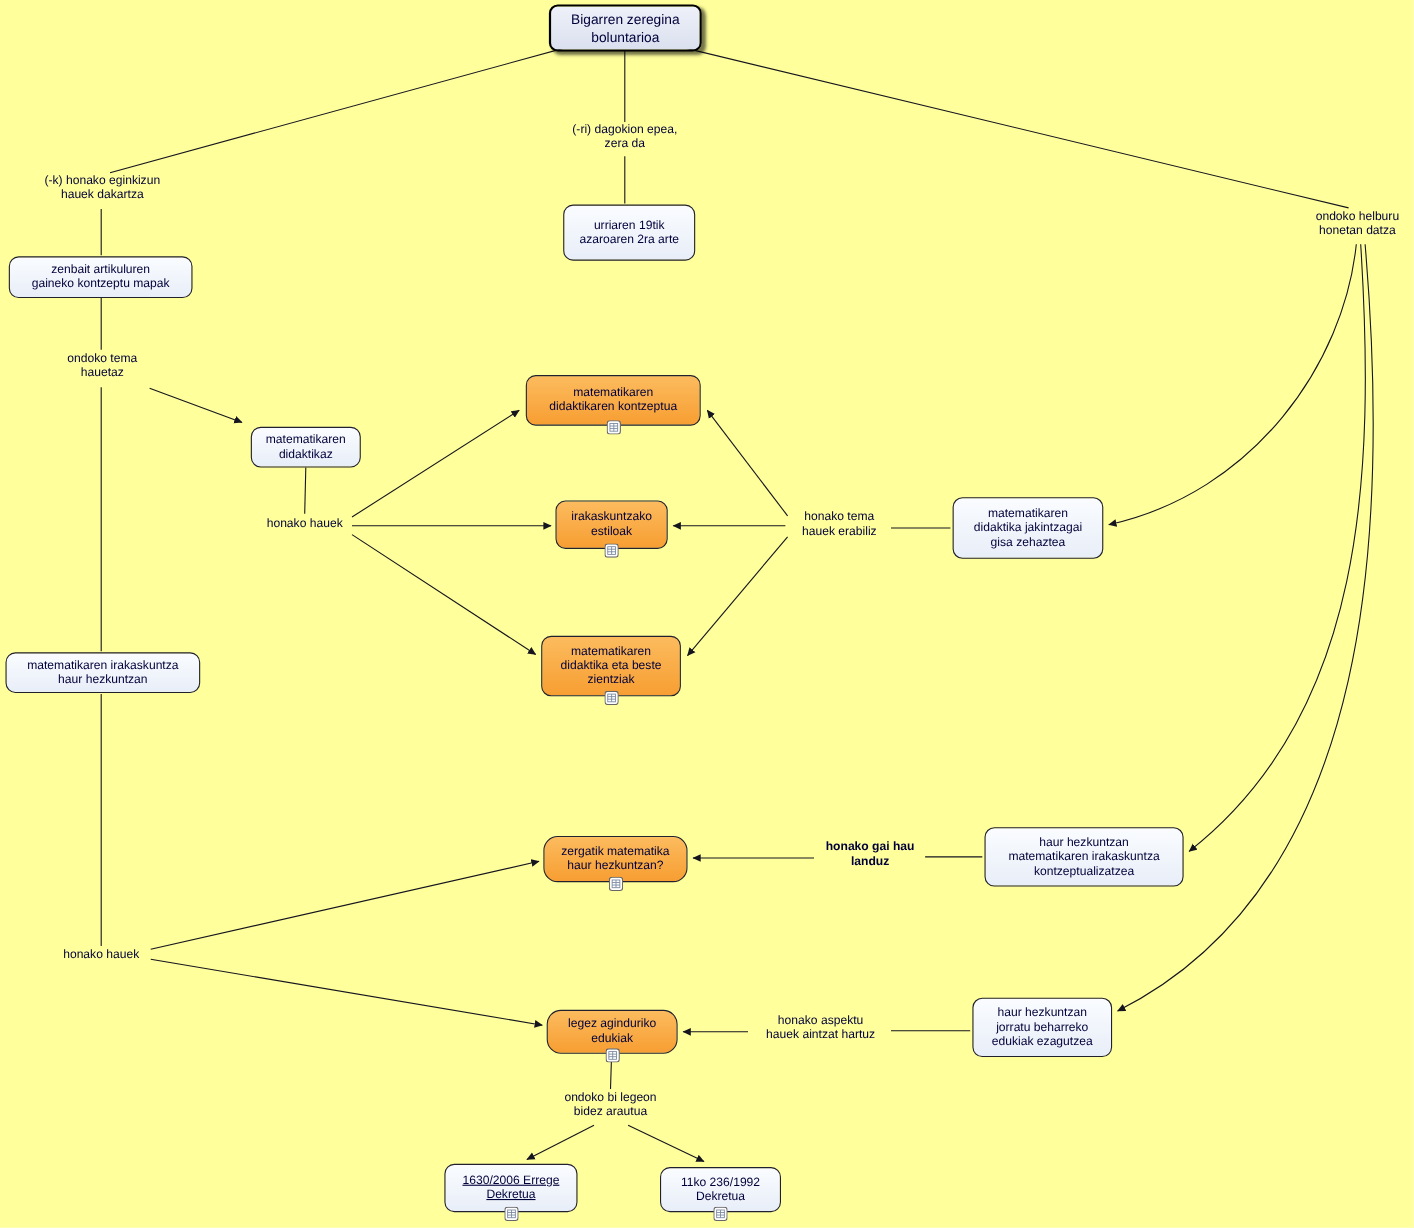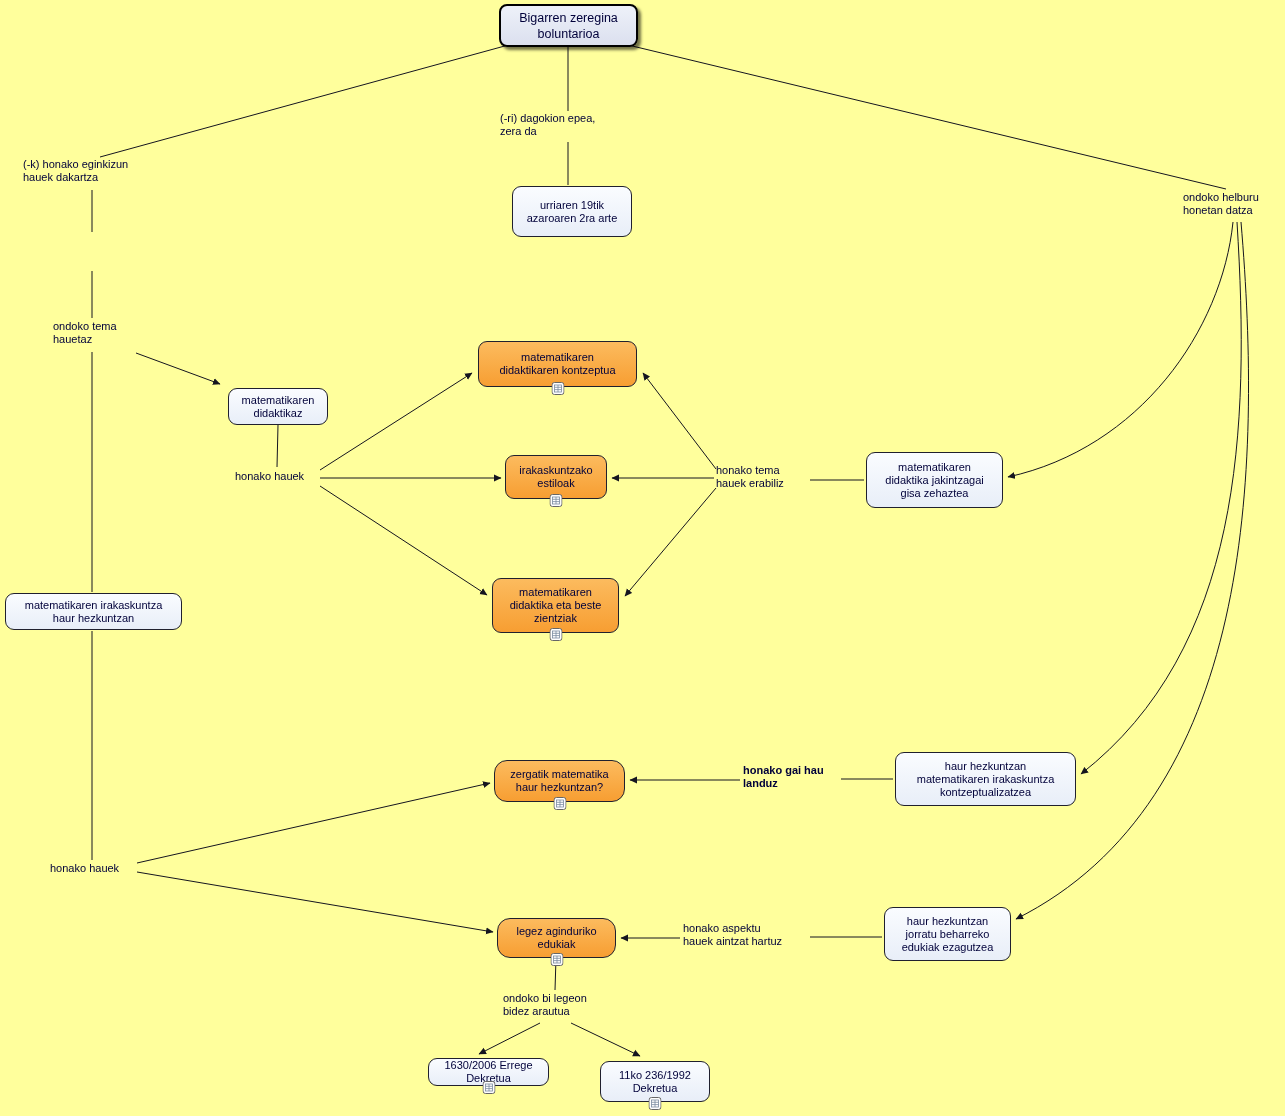--- a/index.html
+++ b/index.html
@@ -33,21 +33,21 @@
   .topic { background: linear-gradient(#FCBB5E, #F79E32); }
   .root-node {
     background: linear-gradient(#EEF1F9, #DBE0EF);
     border: 2px solid #000;
     border-radius: 8px;
     box-shadow: 3px 3px 3px rgba(0,0,0,0.55);
     font-size: 12.5px; line-height: 16px;
   }
   .map-label {
     position: absolute;
-    text-align: left;
+    text-align: center;
     font-size: 11px; line-height: 13px;
     color: #00003a;
     white-space: pre-line;
   }
   .doc-icon {
     position: absolute;
     left: 50%; bottom: -9px;
     transform: translateX(-50%);
     width: 13px; height: 13px;
     line-height: 0;
@@ -114,20 +114,24 @@
   <div class="map-label" style="left:716px; top:464px; width:94px;">honako tema
 hauek erabiliz</div>
   <div class="map-label" style="left:743px; top:764px; width:96px;font-weight:bold;">honako gai hau
 landuz</div>
   <div class="map-label" style="left:50px; top:862px; width:84px;">honako hauek</div>
   <div class="map-label" style="left:683px; top:922px; width:126px;">honako aspektu
 hauek aintzat hartuz</div>
   <div class="map-label" style="left:503px; top:992px; width:104px;">ondoko bi legeon
 bidez arautua</div>
 
+  <div class="node plain" style="left:8px; top:233px; width:167px; height:38px;">
+    <span class="node-text">zenbait artikuluren
+gaineko kontzeptu mapak</span>
+  </div>
   <div class="node plain" style="left:512px; top:186px; width:120px; height:51px;align-items:center;">
     <span class="node-text">urriaren 19tik
 azaroaren 2ra arte</span>
   </div>
   <div class="node plain" style="left:228px; top:388px; width:100px; height:37px;">
     <span class="node-text">matematikaren
 didaktikaz</span>
   </div>
   <div class="node plain" style="left:866px; top:452px; width:137px; height:56px;">
     <span class="node-text">matematikaren
@@ -209,21 +213,21 @@
       <svg width="13" height="13" viewBox="0 0 13 13">
           <rect x="0.5" y="0.5" width="12" height="12" rx="2.5" fill="#fefefe" stroke="#666"></rect>
           <rect x="3" y="3" width="7" height="7" fill="#fff" stroke="#7a8aa0" stroke-width="0.8"></rect>
           <line x1="3" y1="5.3" x2="10" y2="5.3" stroke="#7a8aa0" stroke-width="0.8"></line>
           <line x1="3" y1="7.6" x2="10" y2="7.6" stroke="#7a8aa0" stroke-width="0.8"></line>
           <line x1="6.5" y1="3" x2="6.5" y2="10" stroke="#7a8aa0" stroke-width="0.8"></line>
         </svg>
     </span>
   </div>
 
-  <div class="node plain" style="left:428px; top:1058px; width:121px; height:28px;">
+  <div class="node plain" style="left:404px; top:1058px; width:121px; height:44px;text-decoration:underline;">
     <span class="node-text">1630/2006 Errege
 Dekretua</span>
     <span class="doc-icon">
       <svg width="13" height="13" viewBox="0 0 13 13">
           <rect x="0.5" y="0.5" width="12" height="12" rx="2.5" fill="#fefefe" stroke="#666"></rect>
           <rect x="3" y="3" width="7" height="7" fill="#fff" stroke="#7a8aa0" stroke-width="0.8"></rect>
           <line x1="3" y1="5.3" x2="10" y2="5.3" stroke="#7a8aa0" stroke-width="0.8"></line>
           <line x1="3" y1="7.6" x2="10" y2="7.6" stroke="#7a8aa0" stroke-width="0.8"></line>
           <line x1="6.5" y1="3" x2="6.5" y2="10" stroke="#7a8aa0" stroke-width="0.8"></line>
         </svg>

